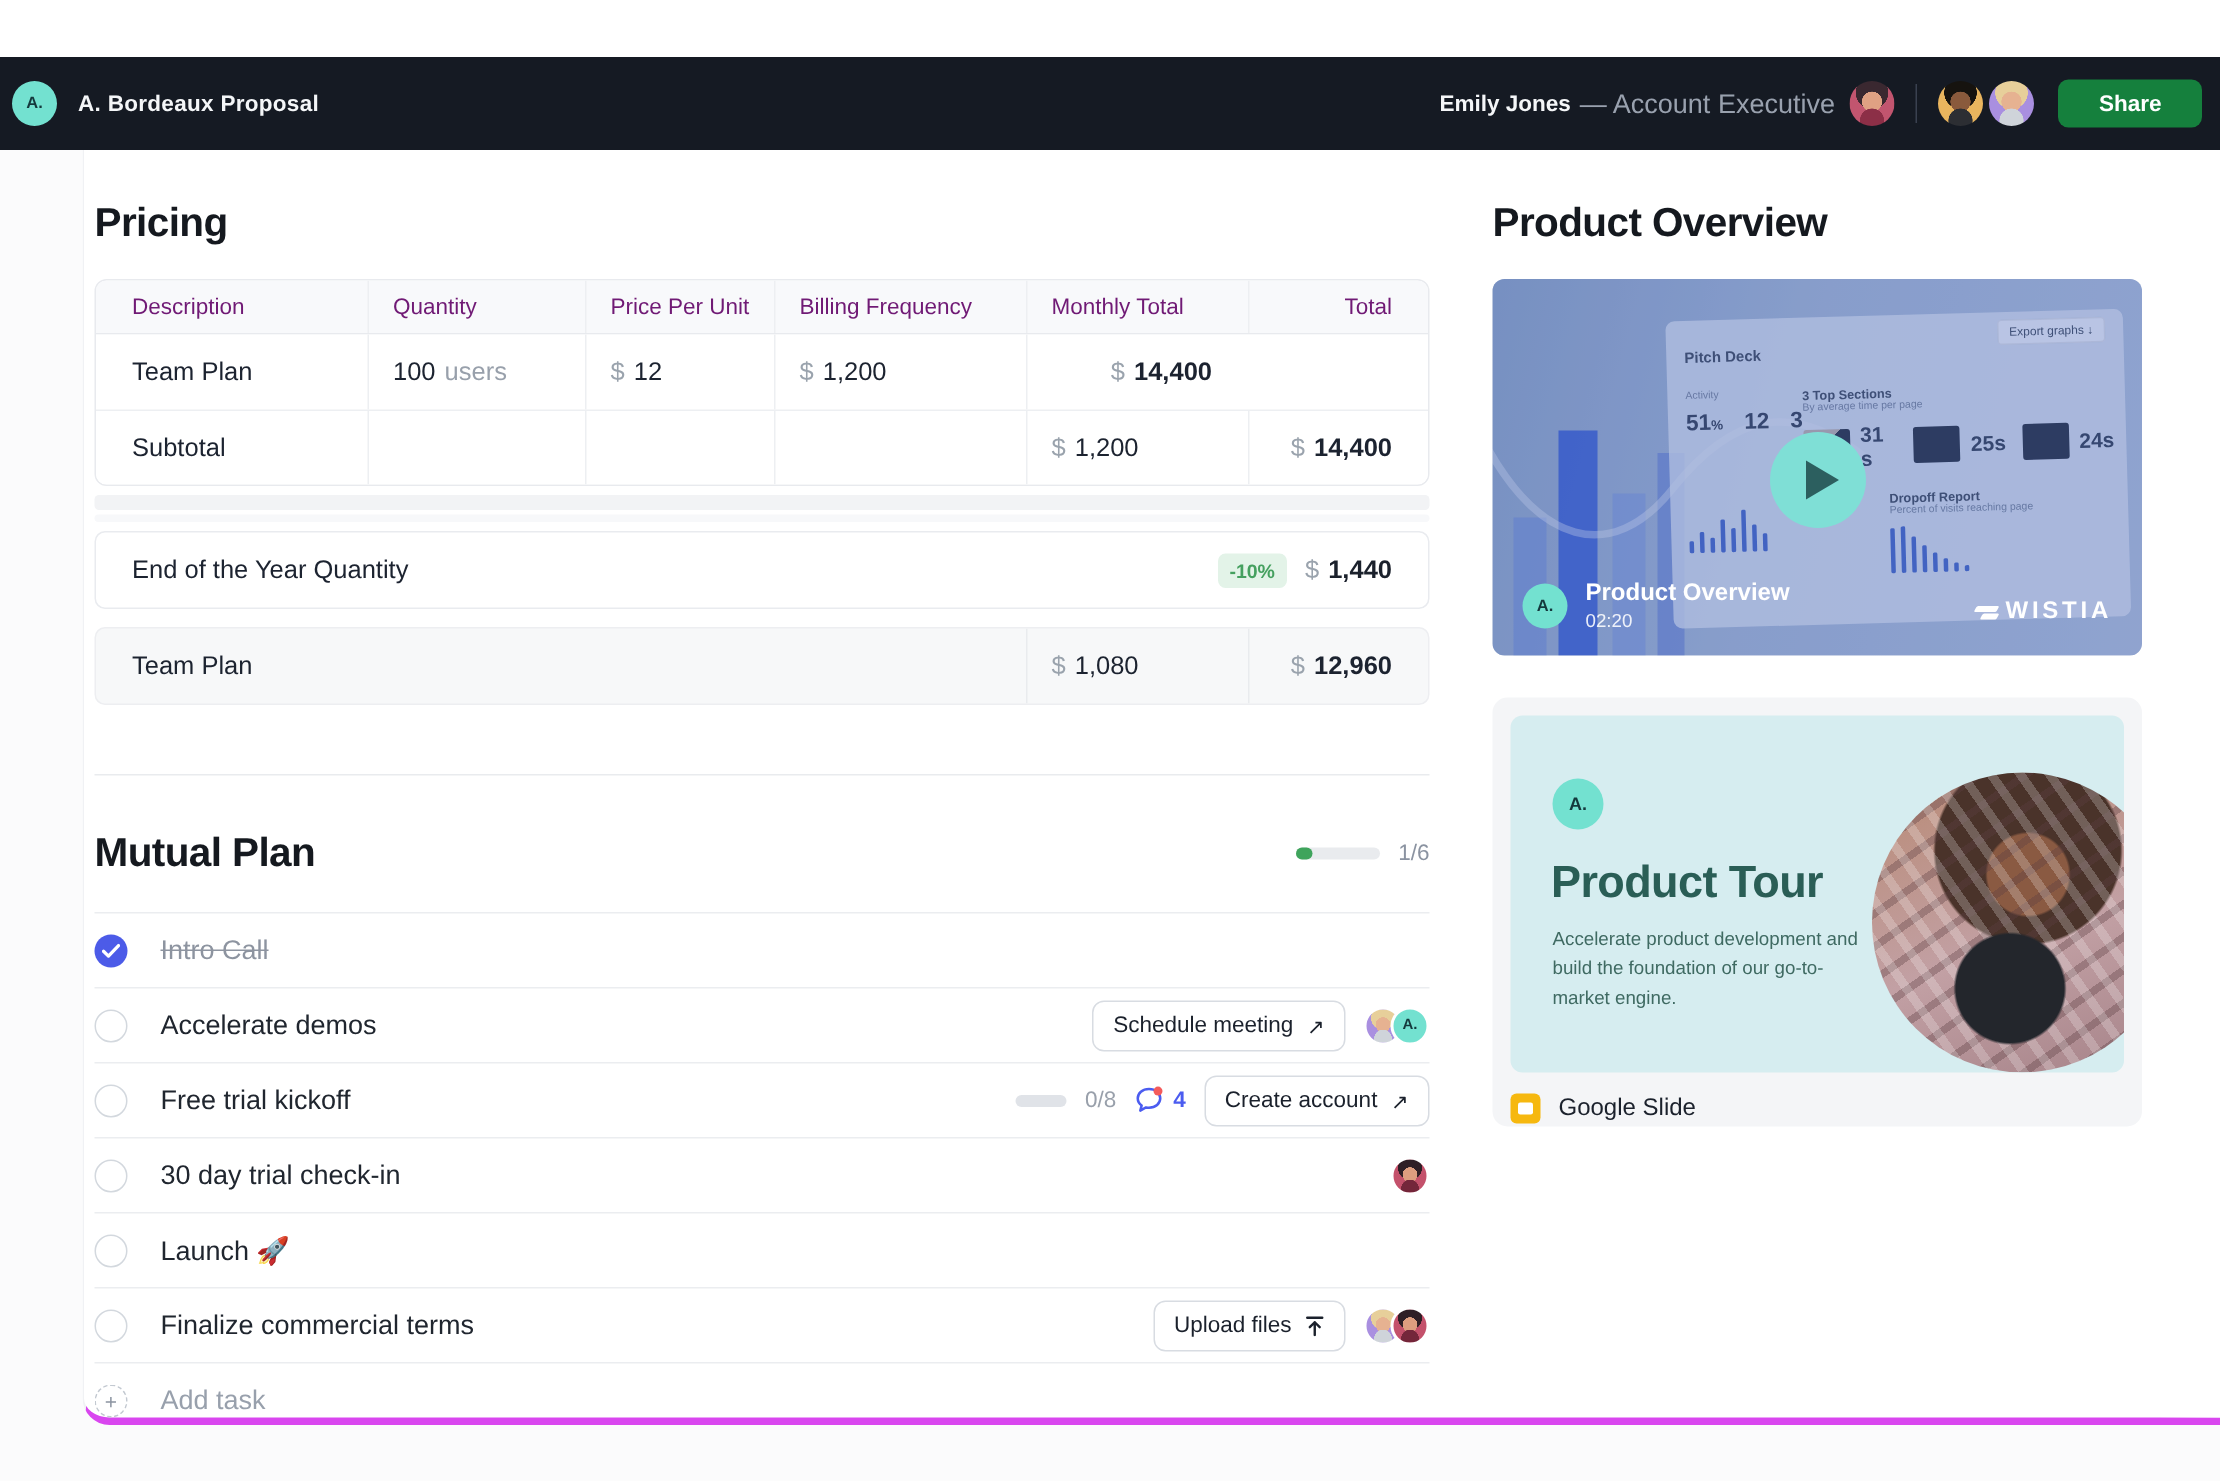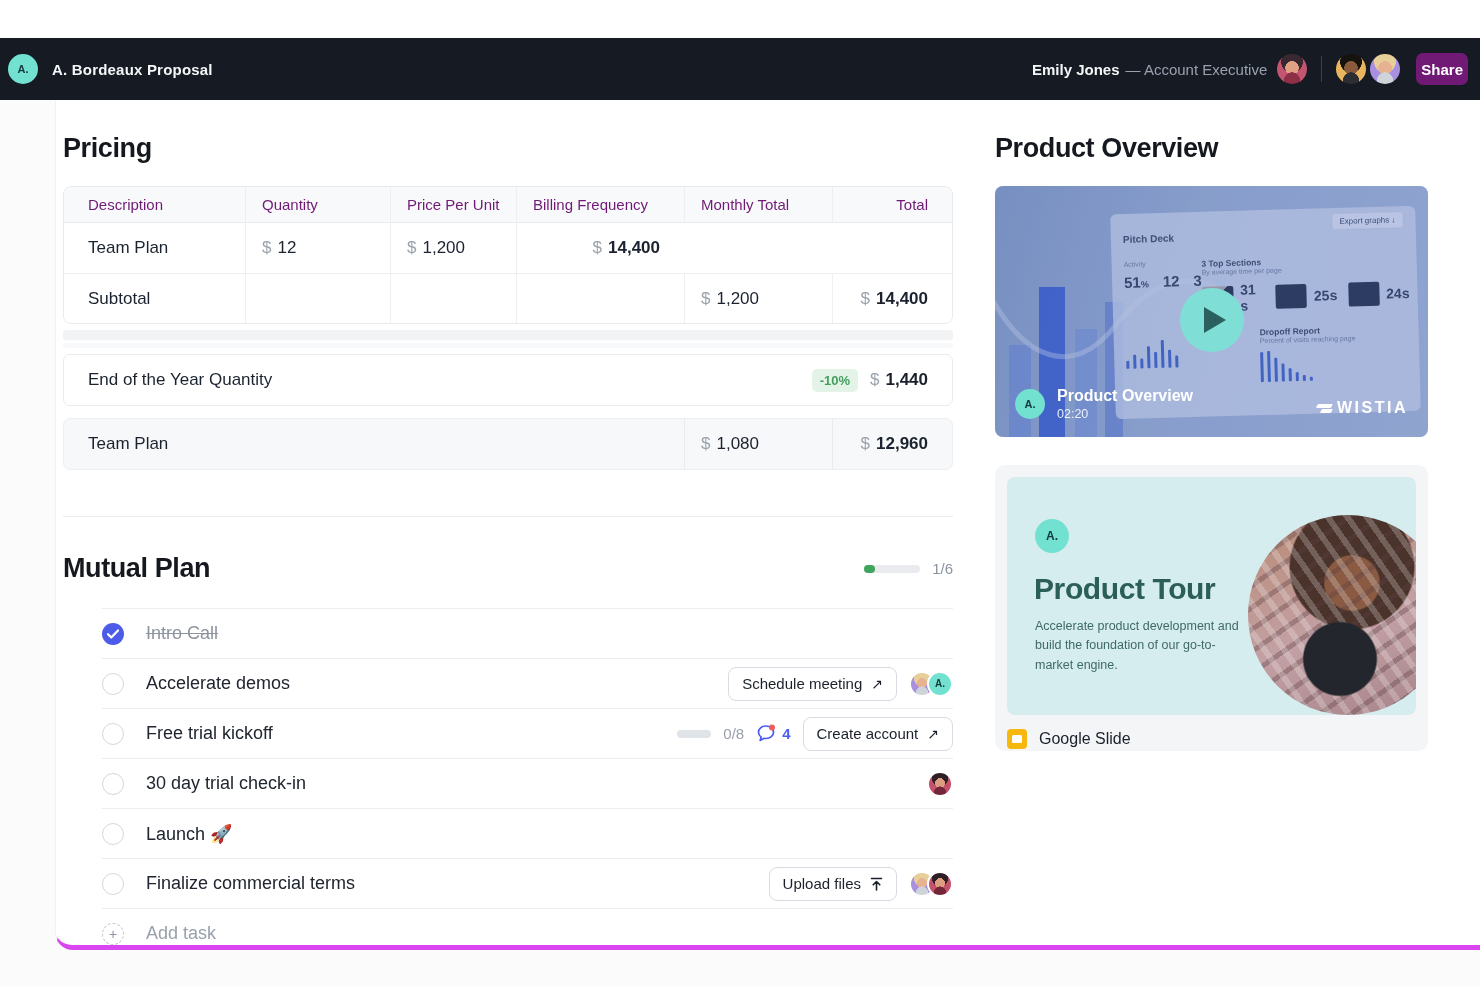--- a/index.html
+++ b/index.html
@@ -8,33 +8,33 @@
   
   .top-strip { position:absolute; top:0; left:0; width:1480px; height:38px; background:#ffffff; }
   .topbar { position:absolute; top:38px; left:0; width:1480px; height:62px; background:#151a23; display:flex; align-items:center; padding:0 12px 0 8px; }
   .topbar-left { display:flex; align-items:center; gap:14px; }
   .avatar { border-radius:50%; display:inline-flex; align-items:center; justify-content:center; flex:0 0 auto; }
   .av-teal { background:#73e1d0; color:#14383c; font-weight:700; }
   .av-30 { width:30px; height:30px; font-size:11px; }
   .doc-title { color:#f4f6f8; font-size:15px; font-weight:600; letter-spacing:.2px; }
   .topbar-right { margin-left:auto; display:flex; align-items:center; gap:10px; }
   .user-name { color:#f4f6f8; font-size:15px; font-weight:700;text-align:right; }
-  .user-role { color:#99a1ae; font-size:15px; margin-left:-4px;text-align:right; }
+  .user-role { color:#99a1ae; font-size:18px; margin-left:-4px;text-align:right; }
   .face { width:30px; height:30px; border-radius:50%;
     background:
       radial-gradient(circle at 50% 88%, var(--shirt) 26%, transparent 27%),
       radial-gradient(circle at 50% 46%, var(--skin) 30%, transparent 31%),
       radial-gradient(circle at 50% 26%, var(--hair) 40%, transparent 41%),
       var(--bg); }
   .av-emily { --bg:#c2556f; --hair:#3a2830; --skin:#e0a183; --shirt:#8c2f47; }
   .av-man   { --bg:#e9b55e; --hair:#16130f; --skin:#8a5a3c; --shirt:#2c2e33; }
   .av-blonde{ --bg:#a98fe0; --hair:#e7cf9a; --skin:#e6b291; --shirt:#cfd4da; }
   .av-rose  { --bg:#c4516b; --hair:#2e1f26; --skin:#dd9e80; --shirt:#74263a; }
   .topbar-divider { width:1px; height:26px; background:#3a4150; margin:0 4px; }
-  .share-btn { background:#701a75; color:#ffffff; border:none; border-radius:7px; height:32px; padding:0 5px; font-size:15px; font-weight:600; font-family:inherit; cursor:pointer; margin-left:6px; }
+  .share-btn { background:#15803d; color:#ffffff; border:none; border-radius:7px; height:32px; padding:0 27px; font-size:15px; font-weight:600; font-family:inherit; cursor:pointer; margin-left:6px; }
 
   
   .main-card { position:absolute; top:100px; left:55px; width:1425px; height:850px; background:#ffffff; border-left:1px solid #f0f1f4; border-bottom:5px solid #d946ef; border-bottom-left-radius:18px; }
   .left-col { position:absolute; left:7px; top:0; width:890px; }
   .right-col { position:absolute; left:939px; top:0; width:433px; }
   h2.section-title { font-size:27px; font-weight:800; letter-spacing:-.4px; color:#15191f; }
 
   
   .pricing-title { margin-top:33px; }
   .price-table { margin-top:22px; border:1px solid #e8eaee; border-radius:8px; overflow:hidden; }
@@ -60,21 +60,21 @@
   .final-row .pt-cell:not(:first-child) { border-left:none; }
   .final-row .pt-cell.v-div { border-left:1px solid #e9ebee; }
 
   
   .section-divider { margin-top:46px; border:none; border-top:1px solid #e9ebee; }
   .mp-header { margin-top:36px; display:flex; align-items:center; }
   .mp-progress { margin-left:auto; display:flex; align-items:center; gap:12px; }
   .progress-pill { width:56px; height:8px; background:#e9ebee; border-radius:4px; position:relative; }
   .progress-fill { position:absolute; left:0; top:0; height:8px; width:11px; border-radius:4px; background:#3fa45c; }
   .progress-label { font-size:15px; color:#8b93a1; }
-  .task-list { margin-top:24px;margin-left:39px; }
+  .task-list { margin-top:24px; }
   .task-row { height:50px; display:flex; align-items:center; border-top:1px solid #ebedf0; }
   .task-check { width:22px; height:22px; border-radius:50%; border:1.5px solid #d3d8de; background:#fff; flex:0 0 auto; cursor:pointer; display:flex; align-items:center; justify-content:center; }
   .task-check.checked { border:none; background:#4c5be8; }
   .task-label { margin-left:22px; font-size:18px; color:#20262f; }
   .task-label.done { color:#8d94a0; text-decoration:line-through; }
   .task-right { margin-left:auto; display:flex; align-items:center; gap:12px; }
   .chip-btn { height:34px; background:#fff; border:1px solid #d8dce2; border-radius:8px; padding:0 13px; font-size:15px; color:#1b212c; font-family:inherit; display:flex; align-items:center; gap:9px; cursor:pointer; }
   .ne-arrow { font-size:14px; color:#1b212c; }
   .avatar-stack { display:flex; }
   .avatar-stack .stack-av { width:26px; height:26px; border-radius:50%; border:2px solid #fff; }
@@ -175,20 +175,24 @@
         <div class="pt-cell">Description</div>
         <div class="pt-cell">Quantity</div>
         <div class="pt-cell">Price Per Unit</div>
         <div class="pt-cell">Billing Frequency</div>
         <div class="pt-cell">Monthly Total</div>
         <div class="pt-cell num-right">Total</div>
       </div>
       <div class="pt-row pt-body">
         <div class="pt-cell">Team Plan</div>
         <div class="pt-cell">
+            <span>100</span>
+            <span class="muted">users</span>
+          </div>
+        <div class="pt-cell">
             <span class="cur">$</span>
             <span>12</span>
           </div>
         <div class="pt-cell">
             <span class="cur">$</span>
             <span>1,200</span>
           </div>
         <div class="pt-cell num-right">
             <span class="cur">$</span>
             <span class="bold">14,400</span>

